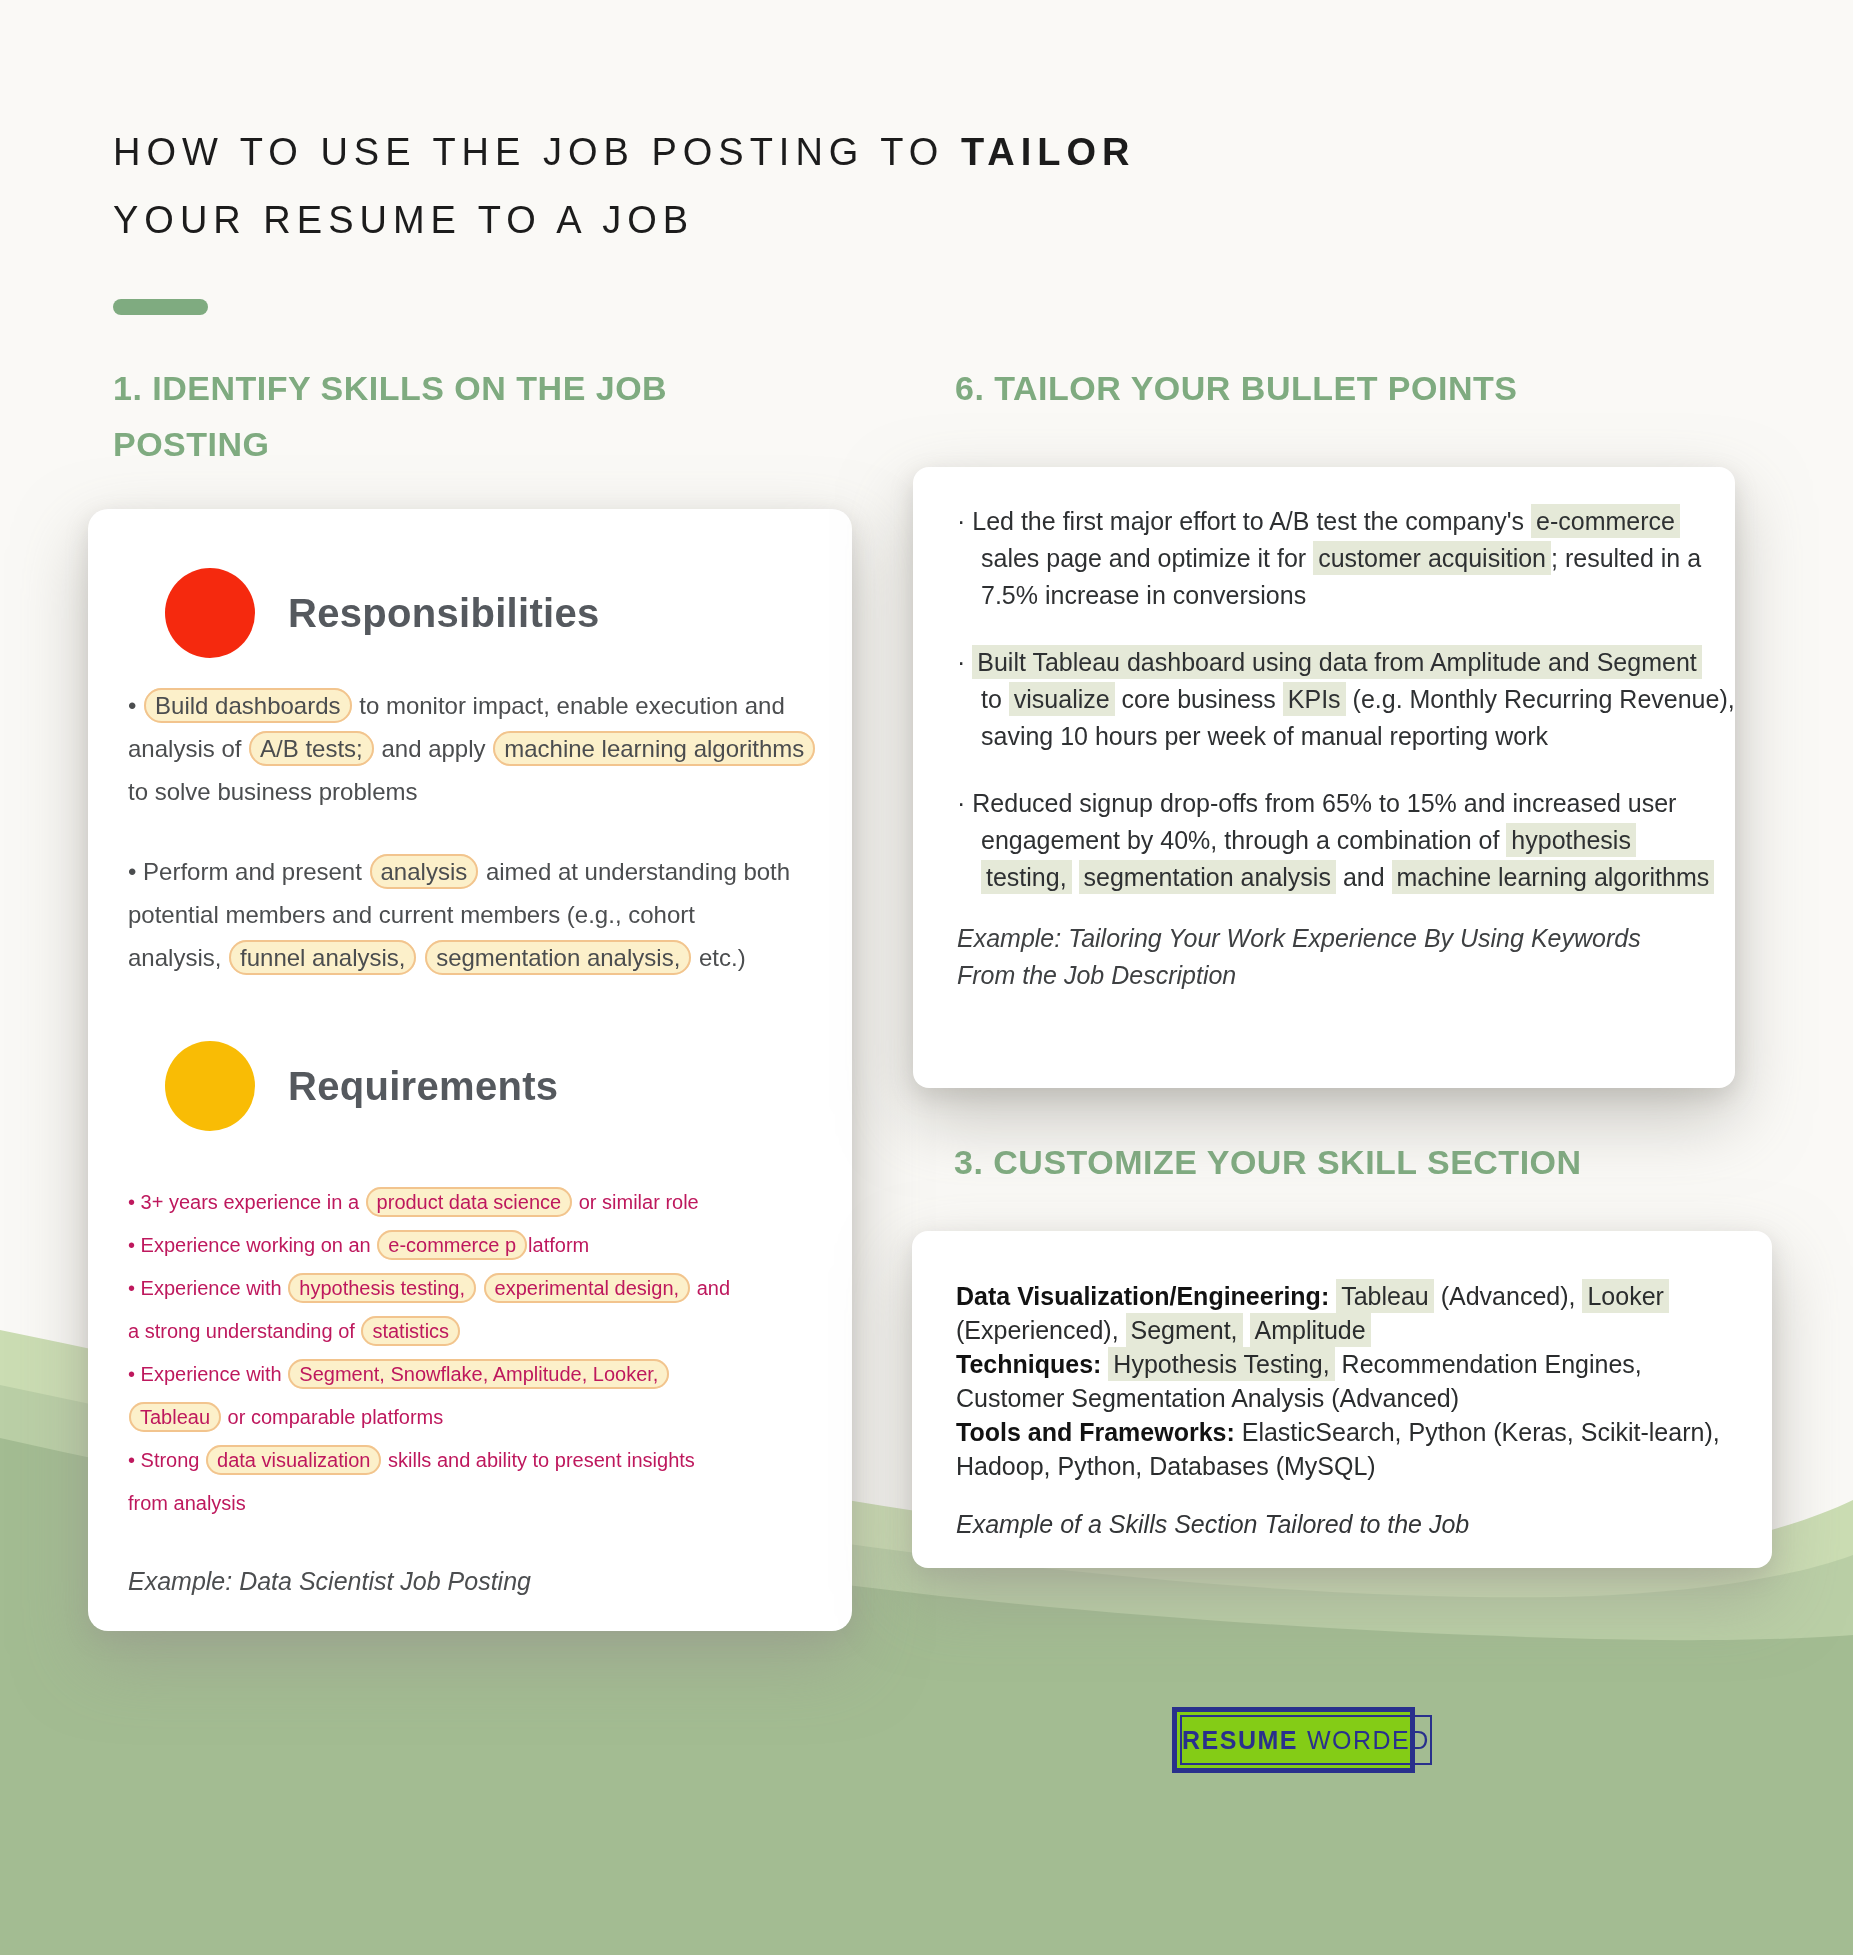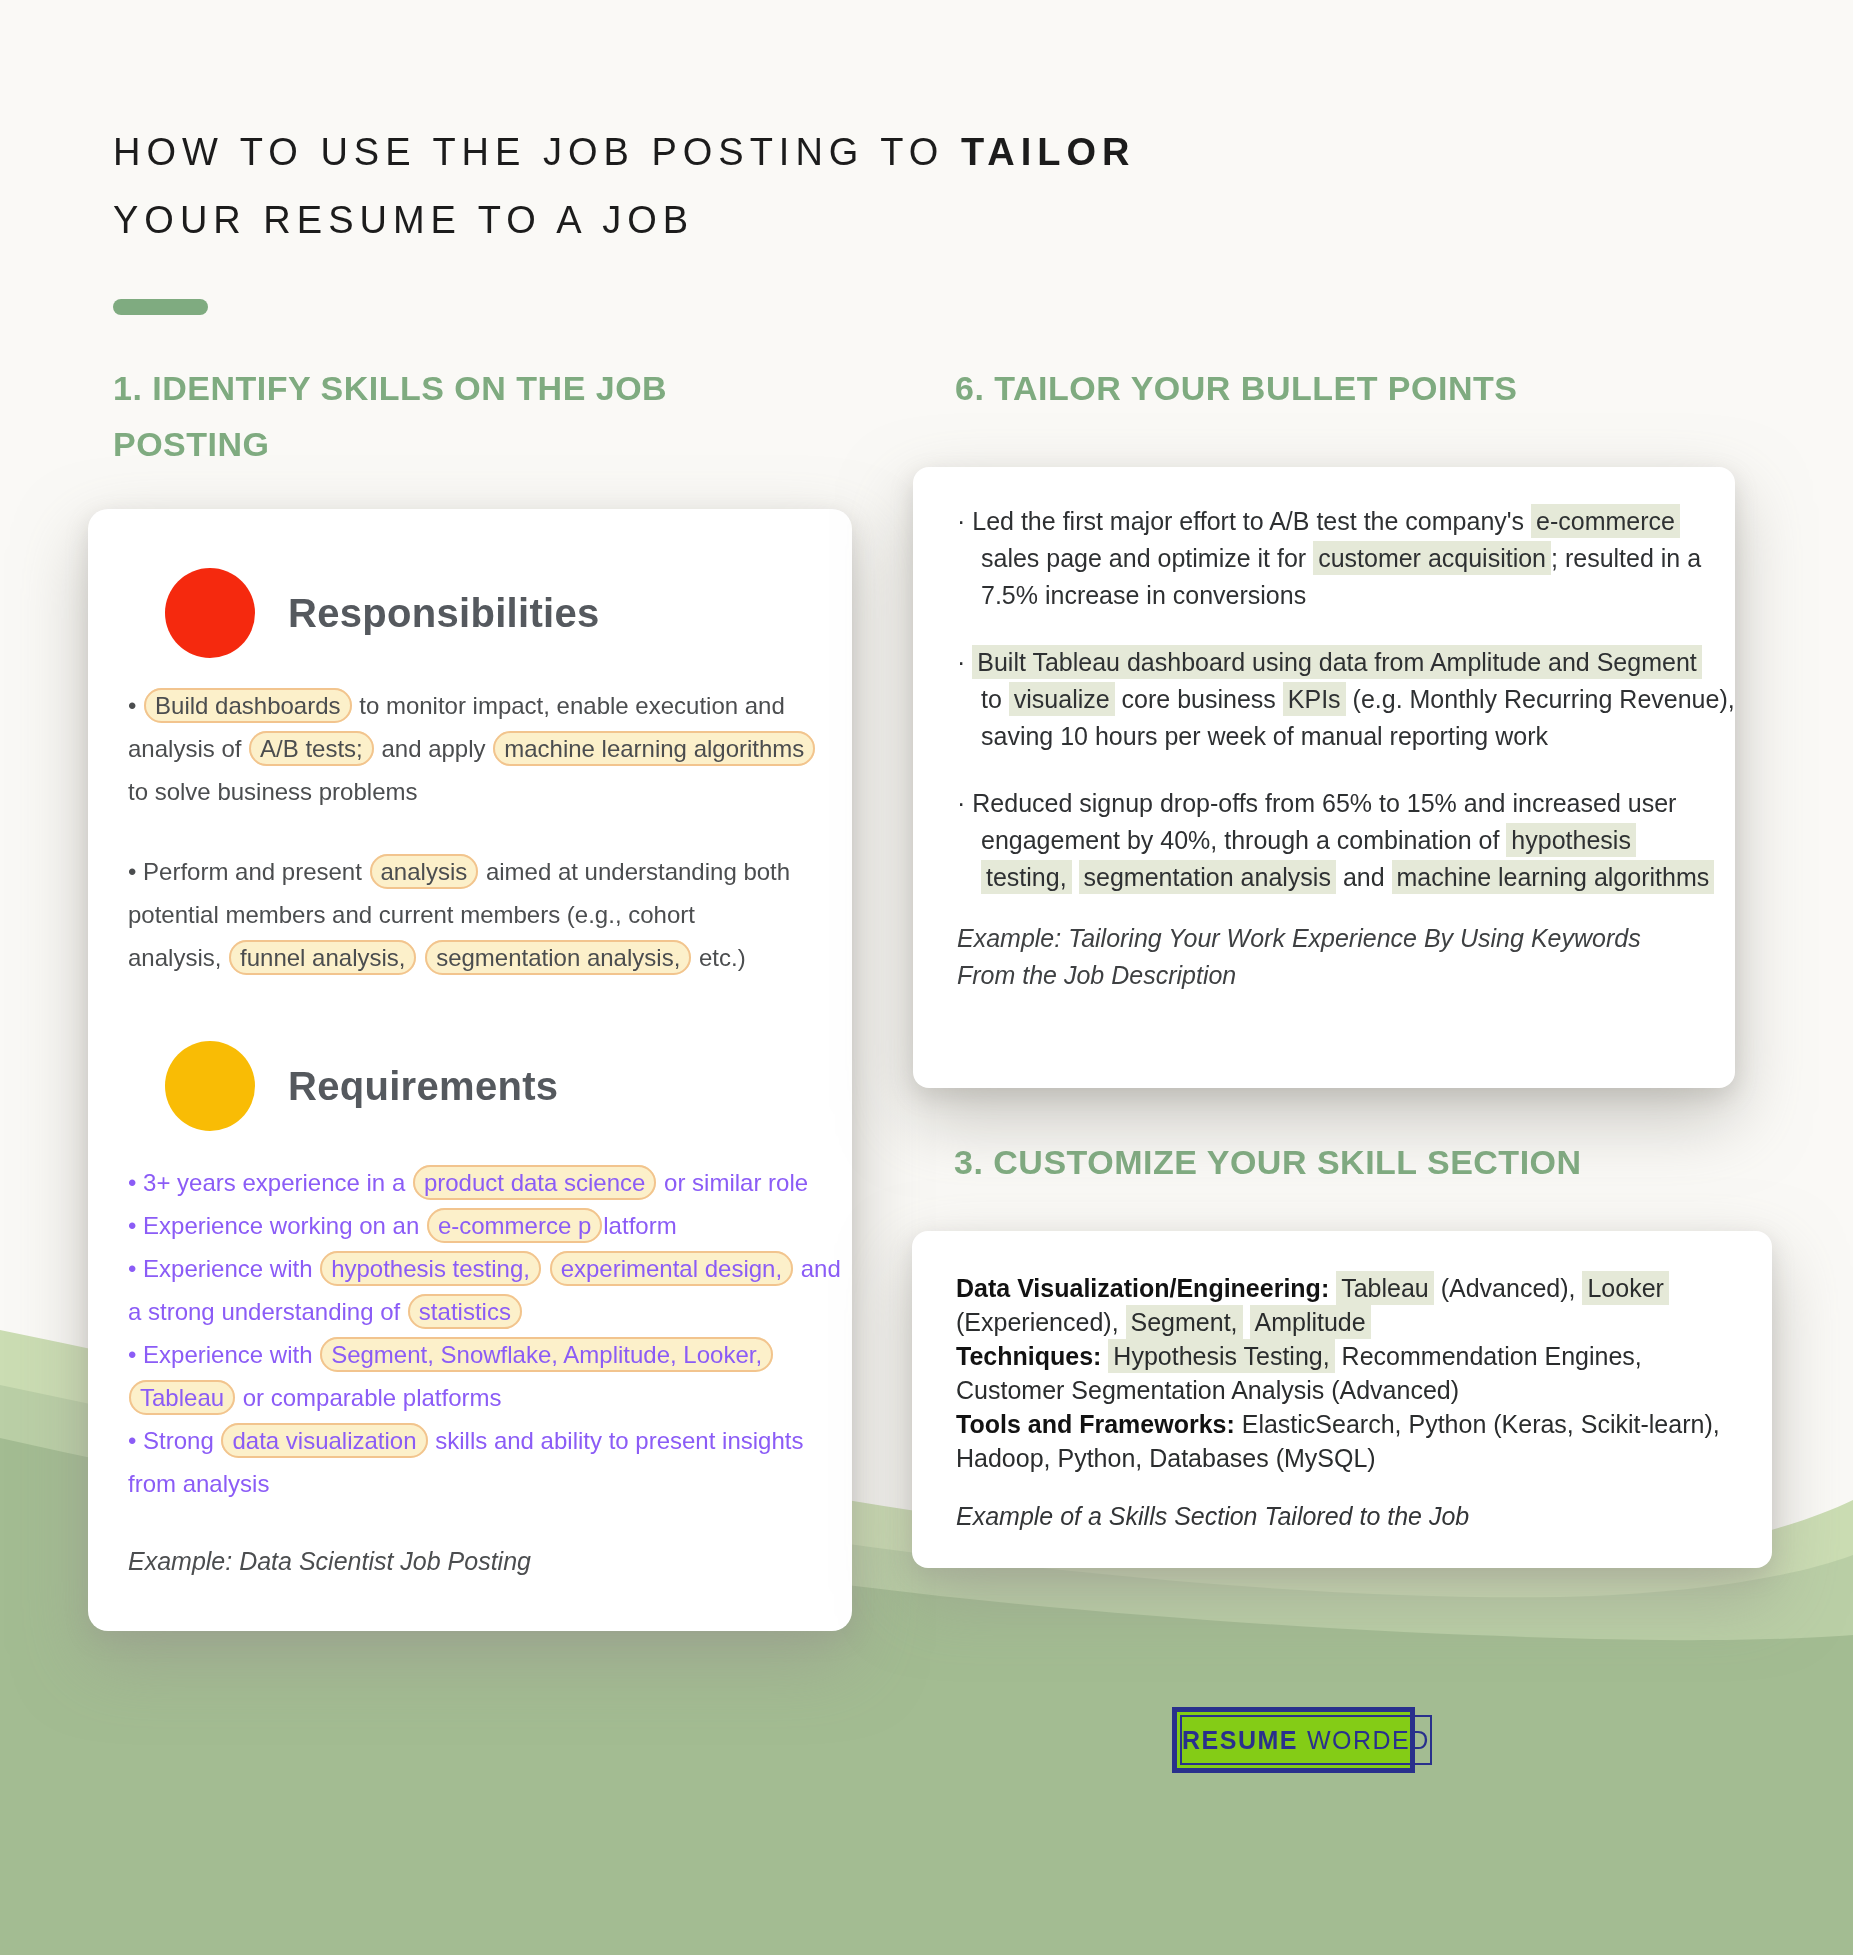--- a/index.html
+++ b/index.html
@@ -29,32 +29,32 @@
   .h-one{left:113px;top:360px;}
   .h-two{left:955px;top:360px;}
   .h-three{left:954px;top:1134px;}
   
   .card{
     position:absolute;background:#ffffff;z-index:2;
     box-shadow:0 30px 70px rgba(150,148,140,0.5), 0 8px 22px rgba(150,148,140,0.28);
   }
   .card-one{left:88px;top:509px;width:764px;height:1122px;border-radius:20px;padding:0 14px 0 40px;box-sizing:border-box;}
   .card-two{left:913px;top:467px;width:822px;height:621px;border-radius:16px;padding:0 10px 0 44px;box-sizing:border-box;}
-  .card-three{left:912px;top:1231px;width:860px;height:337px;border-radius:16px;padding:0 14px 0 44px;box-sizing:border-box;}
+  .card-three{left:912px;top:1231px;width:860px;height:337px;border-radius:16px;padding:8px 14px 0 44px;box-sizing:border-box;}
   
   .icon-row{display:flex;align-items:center;gap:33px;margin-left:37px;}
   .icon-row.first{margin-top:59px;}
   .icon-row.second{margin-top:62px;}
   .circle{width:90px;height:90px;border-radius:50%;flex:0 0 auto;}
   .circle.red{background:#F5290E;}
   .circle.yellow{background:#F9BC05;}
   .card-head{font-size:40px;font-weight:700;color:#55595E;letter-spacing:0.3px;}
   .jp-list{margin-top:26px;font-size:24px;line-height:43px;color:#4B4D4F;}
   .jp-list .item + .item{margin-top:37px;}
-  .req-list{margin-top:30px;font-size:24px;line-height:43px;color:#8b5cf6;}
+  .req-list{margin-top:50px;font-size:20px;line-height:43px;color:#be185d;}
   .line{white-space:nowrap;}
   .s-y{
     background:#FCF0CA;border:2px solid #F2C48E;border-radius:30px;
     padding:2px 9px;margin:0 1px;
   }
   .s-g{background:#E5E9D8;padding:3px 5px;margin-top:16px;}
   .s-b{font-weight:700;}
   .example{font-style:italic;}
   .ex-one{margin-top:42px;font-size:25px;color:#4B4D4F;}
   

